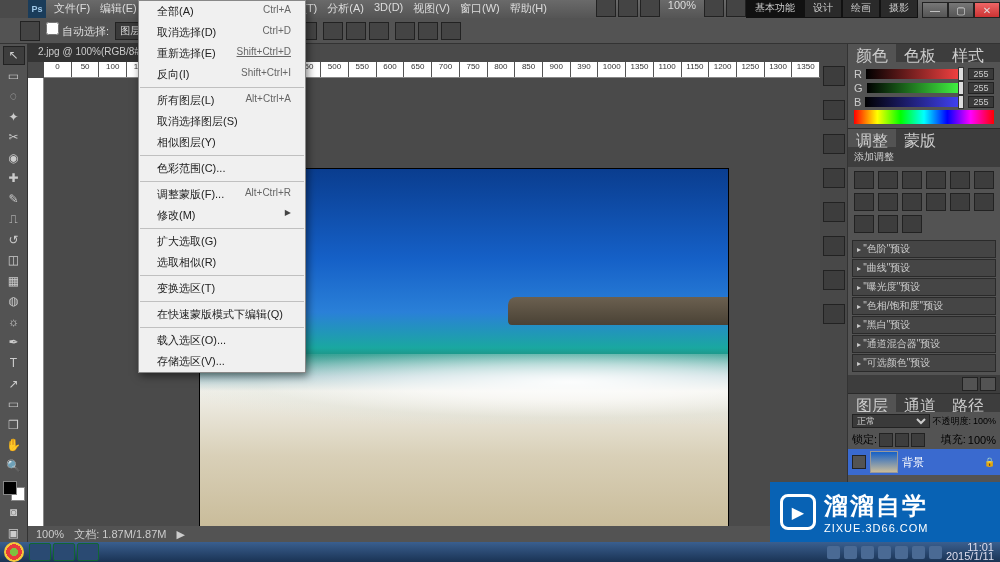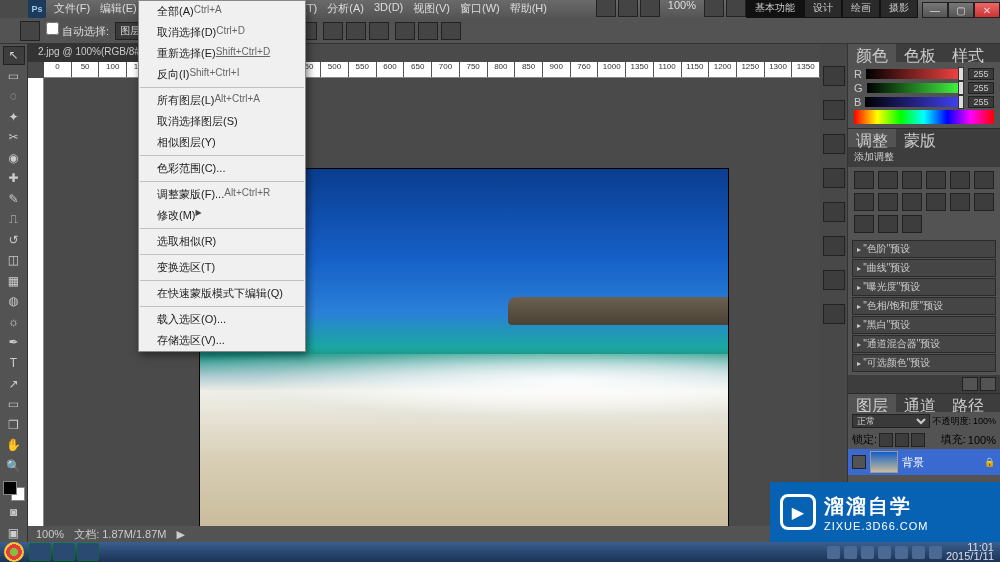--- a/index.html
+++ b/index.html
@@ -31,21 +31,21 @@
 .ruler-h { position:absolute; top:18px; left:16px; right:0; height:16px; background:#fff; border-bottom:1px solid #888; overflow:hidden; }
 .ruler-h .ticks { display:flex; }
 .ruler-h .tick { width:40px; height:16px; border-right:1px solid #555; font-size:8px; color:#333; text-align:center; line-height:10px; }
 .ruler-v { position:absolute; top:34px; left:0; width:16px; bottom:16px; background:#fff; border-right:1px solid #888; }
 .canvas-bg { position:absolute; top:34px; left:16px; right:0; bottom:16px; background:#4a4a4a; overflow:hidden; }
 .image { position:absolute; top:90px; left:155px; width:530px; height:360px; background:linear-gradient(180deg,#0a3d8f 0%,#1560c7 25%,#2a80d8 40%,#1aa8a0 50%,#1e9688 52%,#a9c9d0 58%,#f0efe8 62%,#d9d0b8 80%,#c9bc9a 100%); border:1px solid #000; }
 .rocks { position:absolute; top:128px; right:0; width:220px; height:28px; background:linear-gradient(#6b6050,#4a4235); border-radius:8px 0 0 4px; }
 .wave { position:absolute; top:185px; left:0; right:0; height:70px; background:radial-gradient(ellipse at 70% 40%, rgba(255,255,255,0.95) 0%, rgba(255,255,255,0.6) 30%, rgba(220,230,225,0.2) 60%, transparent 80%); }
 .statusbar-doc { position:absolute; bottom:0; left:0; right:0; height:16px; background:#535353; color:#ccc; display:flex; align-items:center; gap:10px; padding:0 8px; font-size:10px; }
 .dropdown { position:absolute; top:0; left:138px; width:168px; background:#f0f0f0; border:1px solid #888; box-shadow:2px 3px 8px rgba(0,0,0,.5); z-index:100; }
-.dd-item { display:flex; padding:3px 14px 3px 18px; color:#222; font-size:11px; }
+.dd-item { display:flex; justify-content:space-between; padding:3px 14px 3px 18px; color:#222; font-size:11px; }
 .dd-sep { height:1px; background:#c0c0c0; margin:2px 1px; }
 .dd-arrow::after { content:"▶"; font-size:8px; color:#444; }
 .panels { width:180px; background:#535353; display:flex; }
 .pan-iconcol { width:28px; background:#484848; border-right:1px solid #333; display:flex; flex-direction:column; align-items:center; padding-top:22px; gap:14px; }
 .pan-iconcol .pic { width:22px; height:20px; background:#3d3d3d; border:1px solid #222; }
 .pan-stack { flex:1; display:flex; flex-direction:column; }
 .pan { border-bottom:1px solid #2a2a2a; background:#535353; }
 .pan-tabs { display:flex; background:#3d3d3d; height:18px; }
 .pan-tab { padding:2px 8px; color:#ccc; font-size:16px; }
 .pan-tab.act { background:#535353; }
@@ -71,21 +71,21 @@
 .lock-row .li { width:14px; height:14px; background:#3d3d3d; border:1px solid #222; }
 .layer-row { display:flex; align-items:center; background:#3a6acf; color:#fff; padding:2px 4px; gap:4px; font-size:10px; }
 .layer-row .eye { width:14px; height:14px; background:#535353; border:1px solid #222; }
 .layer-row .thumb { width:28px; height:22px; background:linear-gradient(#1560c7,#c9bc9a); border:1px solid #999; }
 .layer-row .lock { margin-left:auto; font-size:9px; }
 .pan-footer { display:flex; justify-content:flex-end; gap:2px; padding:2px 4px; background:#3d3d3d; }
 .pan-footer .pf { width:16px; height:14px; background:#535353; border:1px solid #222; }
 .watermark { position:absolute; right:0; bottom:20px; width:230px; height:60px; background:#0862b4; display:flex; align-items:center; gap:8px; padding:0 10px; z-index:50; }
 .watermark .play { width:36px; height:36px; border:3px solid #fff; border-radius:8px; display:flex; align-items:center; justify-content:center; color:#fff; font-size:16px; }
 .watermark .txt { display:flex; flex-direction:column; color:#fff; }
-.watermark .big { font-size:20px; font-weight:bold; letter-spacing:2px; }
+.watermark .big { font-size:24px; font-weight:bold; letter-spacing:2px; }
 .watermark .url { font-size:11px; letter-spacing:1px; }
 .taskbar { position:absolute; bottom:0; left:0; right:0; height:20px; background:linear-gradient(#3a5f8f,#1a3354); display:flex; align-items:center; z-index:60; }
 .start { width:20px; height:20px; border-radius:50%; background:radial-gradient(circle,#7ec23e 0 30%,#e83c3c 30% 55%,#f6c83a 55% 80%,#3a90d8 80%); margin:0 4px; }
 .tb-ic { width:22px; height:18px; background:#2a4a72; border:1px solid #163; margin:0 1px; border-radius:2px; }
 .tray { margin-left:auto; display:flex; align-items:center; gap:4px; padding-right:6px; color:#dde; font-size:9px;padding-left:24px; }
 .tray .ti { width:13px; height:13px; background:#4a6a94; border-radius:2px; }
 .clock { display:flex; flex-direction:column; align-items:flex-end; line-height:9px; font-size:9px; }
 </style>
 </head>
 <body>
@@ -185,20 +185,24 @@
     <div class="dd-sep"></div>
     <div class="dd-item">
       <span>调整蒙版(F)...</span>
       <span style="color: rgb(102, 102, 102); font-size: 10px;">Alt+Ctrl+R</span>
     </div>
     <div class="dd-item dd-arrow">
       <span>修改(M)</span>
       <span style="color: rgb(102, 102, 102); font-size: 10px;"></span>
     </div>
     <div class="dd-sep"></div>
+    <div class="dd-item">
+      <span>扩大选取(G)</span>
+      <span style="color: rgb(102, 102, 102); font-size: 10px;"></span>
+    </div>
     <div class="dd-item">
       <span>选取相似(R)</span>
       <span style="color: rgb(102, 102, 102); font-size: 10px;"></span>
     </div>
     <div class="dd-sep"></div>
     <div class="dd-item">
       <span>变换选区(T)</span>
       <span style="color: rgb(102, 102, 102); font-size: 10px;"></span>
     </div>
     <div class="dd-sep"></div>
@@ -265,21 +269,21 @@
           <div class="tick">450</div>
           <div class="tick">500</div>
           <div class="tick">550</div>
           <div class="tick">600</div>
           <div class="tick">650</div>
           <div class="tick">700</div>
           <div class="tick">750</div>
           <div class="tick">800</div>
           <div class="tick">850</div>
           <div class="tick">900</div>
-          <div class="tick">760</div>
+          <div class="tick">390</div>
           <div class="tick">1000</div>
           <div class="tick">1350</div>
           <div class="tick">1100</div>
           <div class="tick">1150</div>
           <div class="tick">1200</div>
           <div class="tick">1250</div>
           <div class="tick">1300</div>
           <div class="tick">1350</div>
         </div>
       </div>

